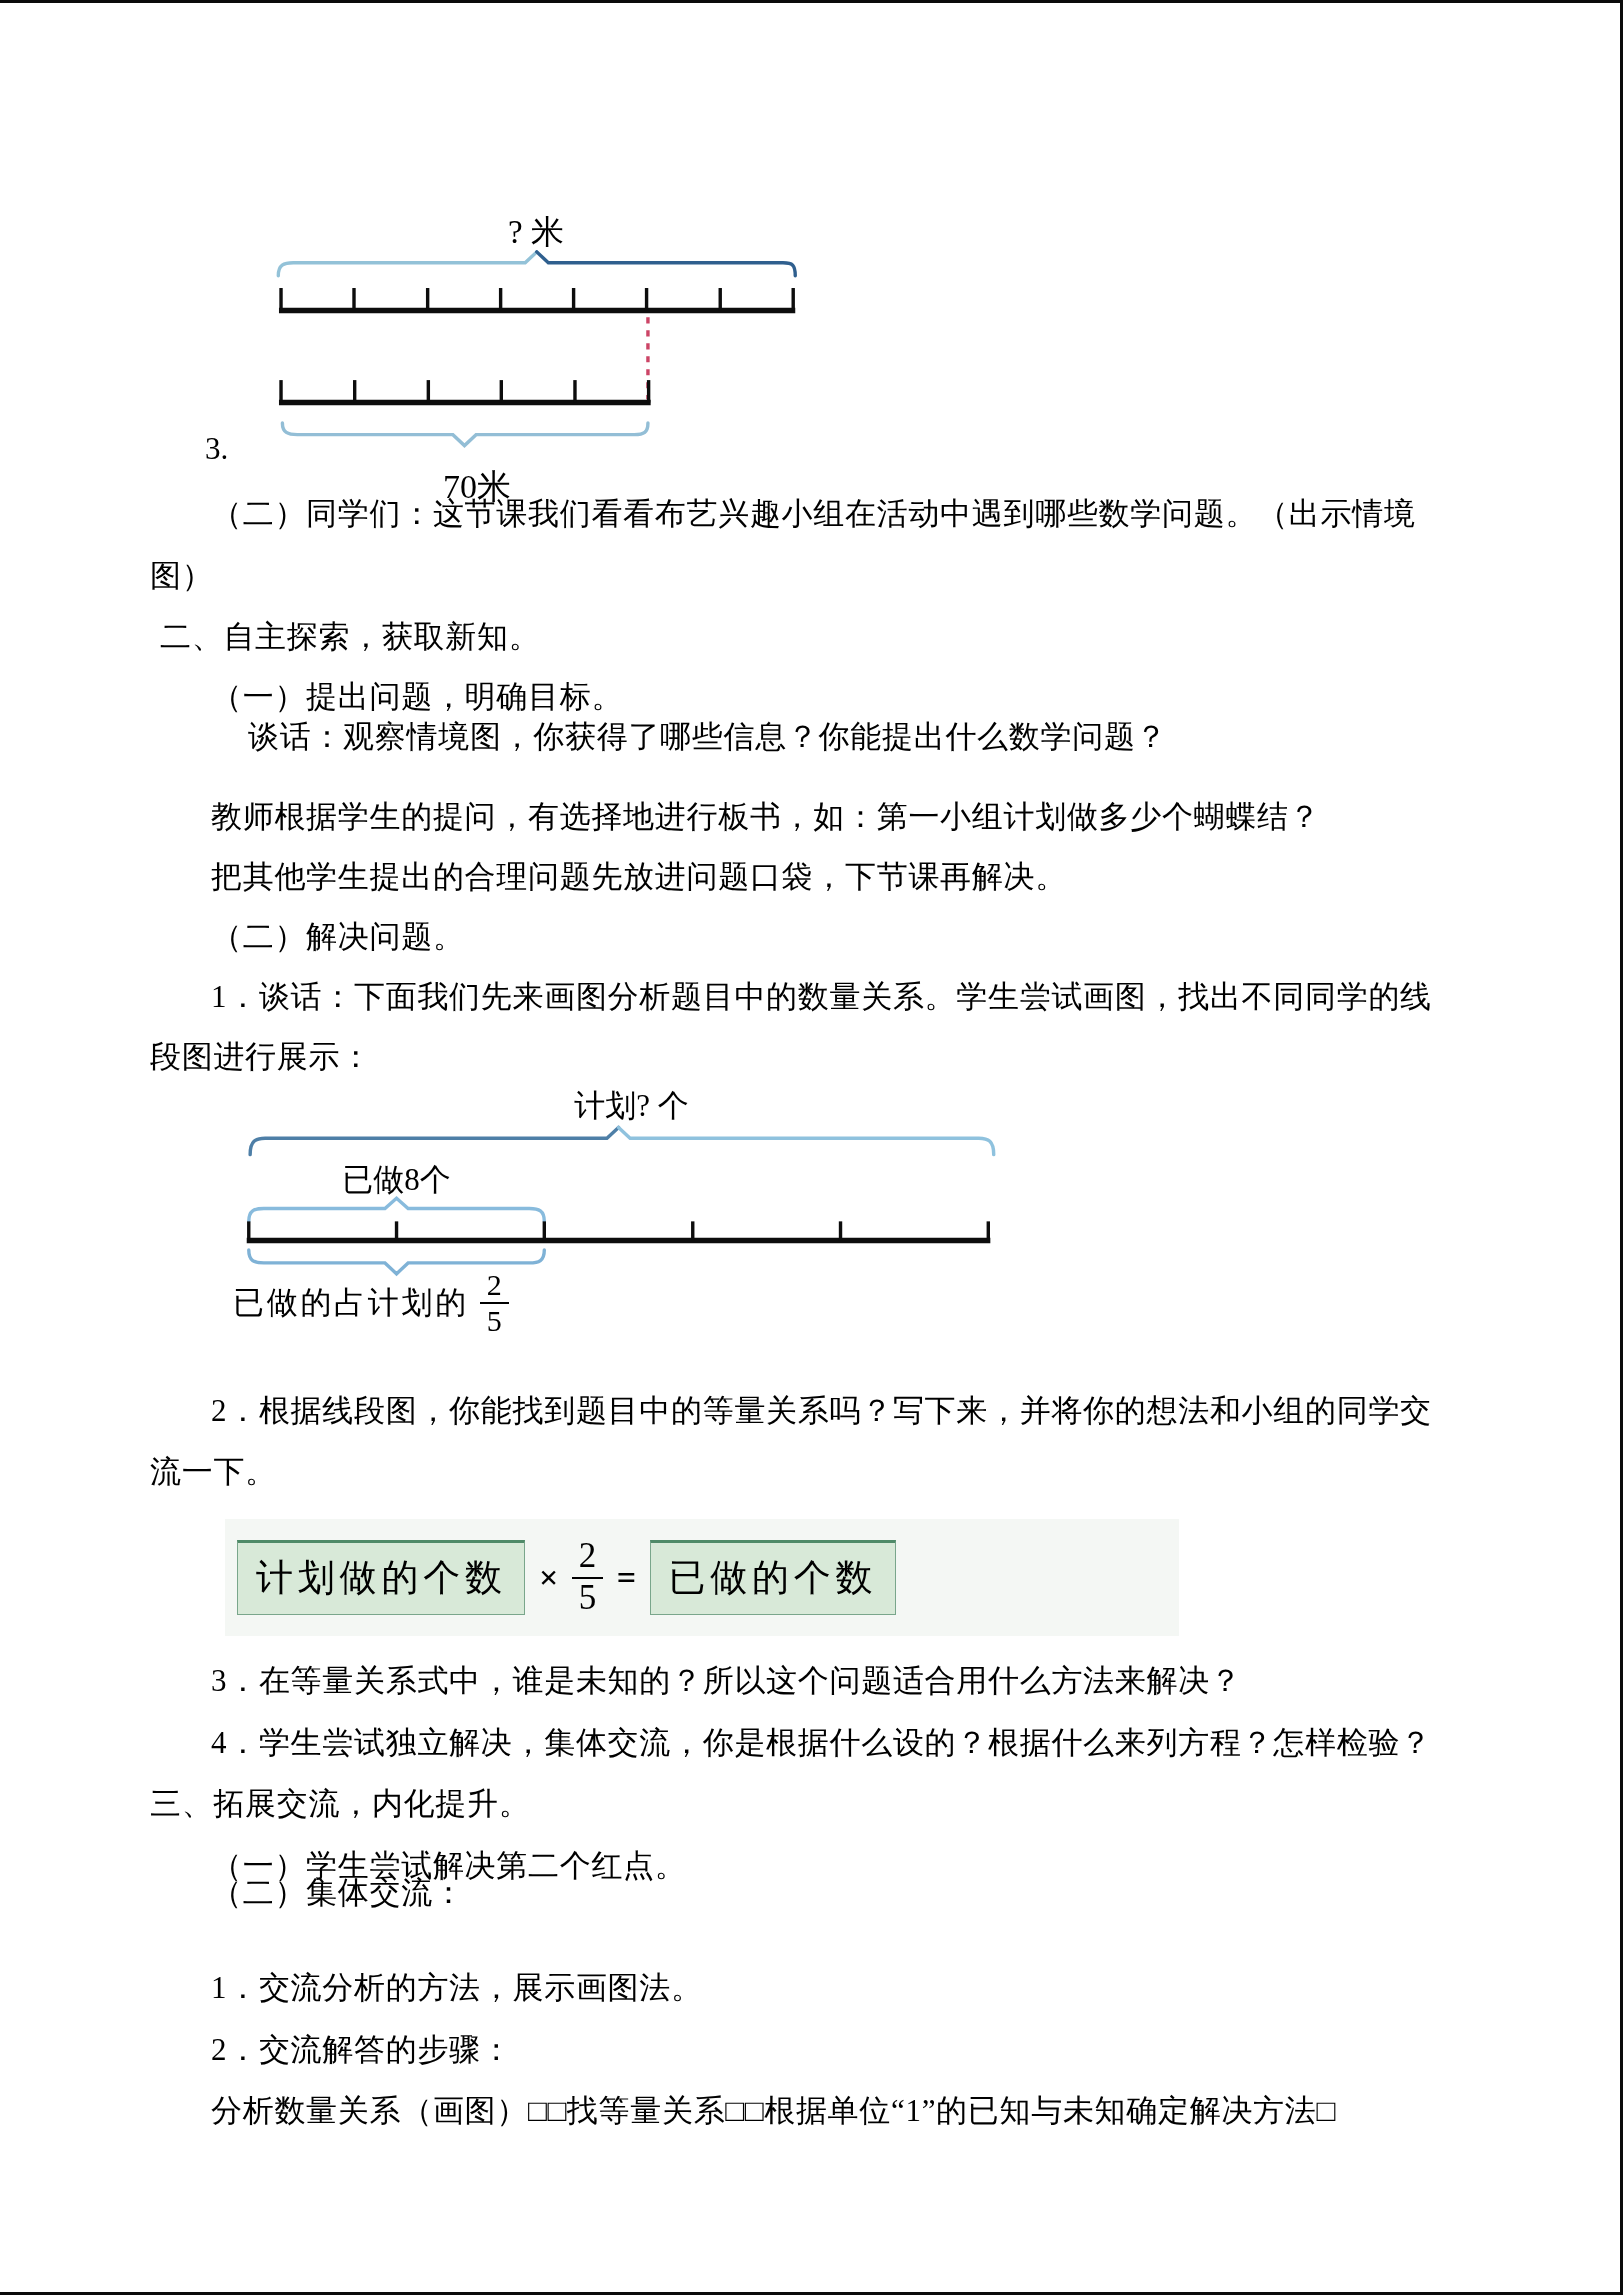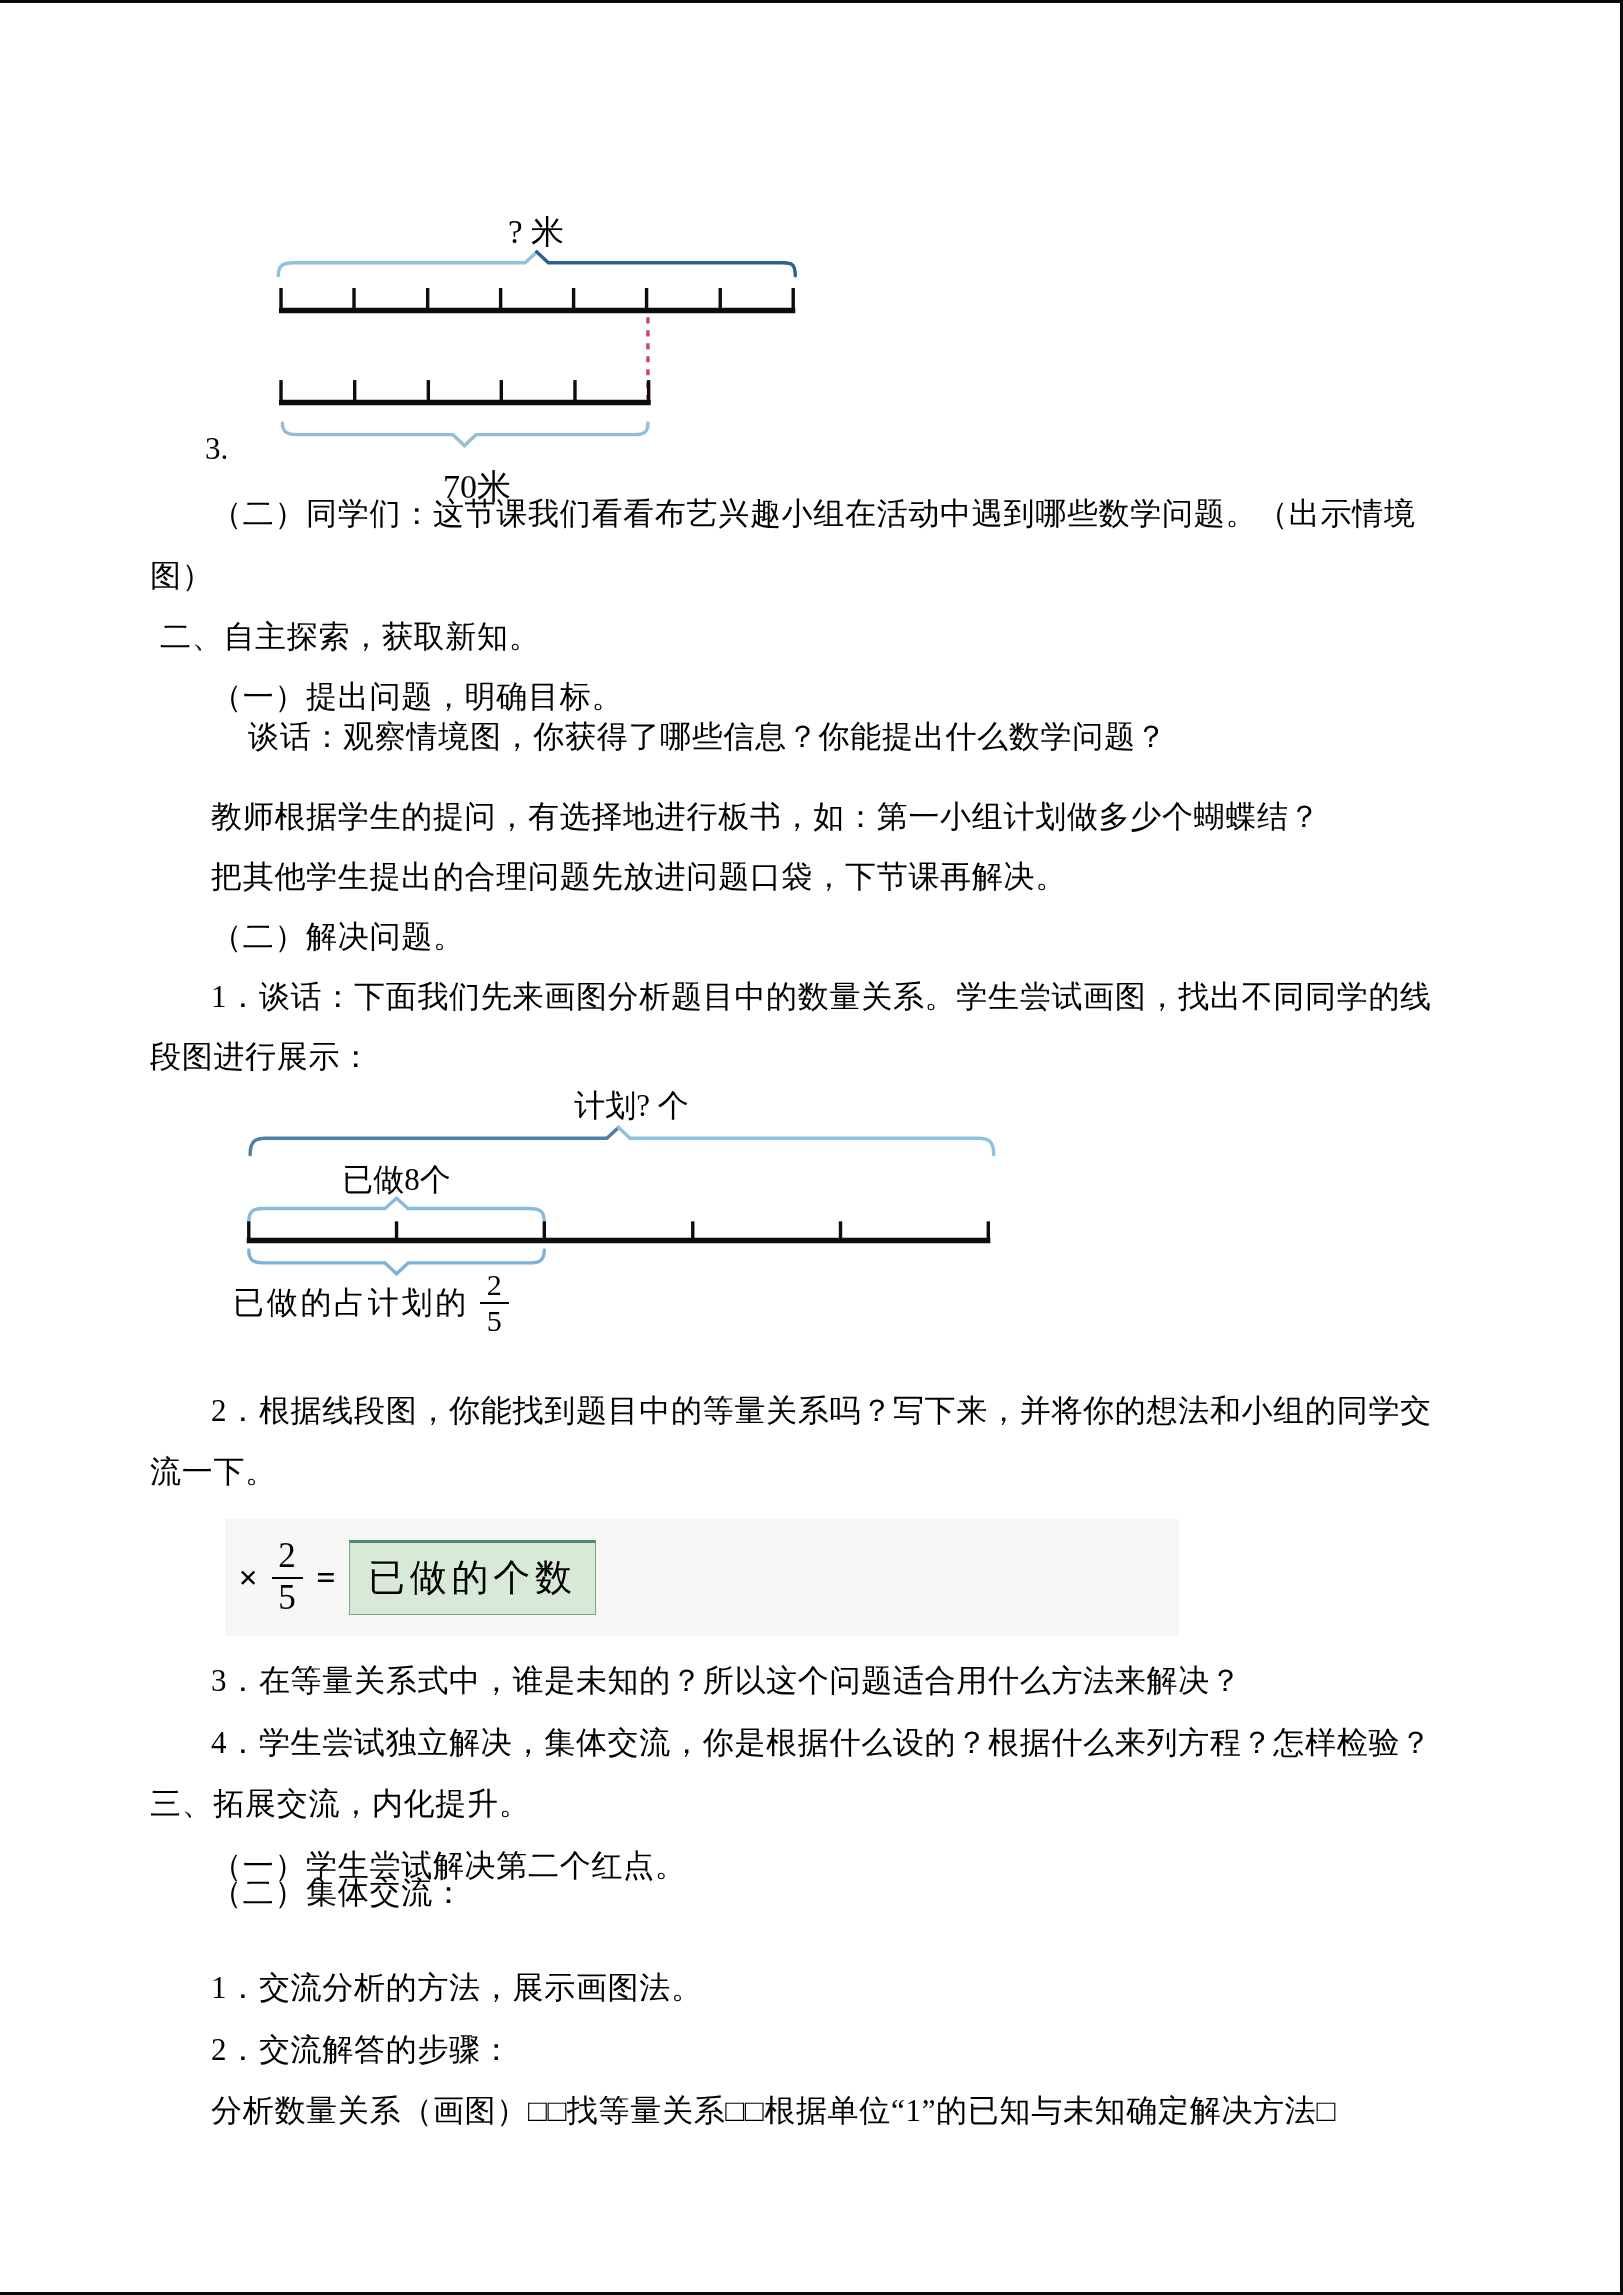--- a/index.html
+++ b/index.html
@@ -151,20 +151,21 @@
   <div class="dlabel" style="left:294px;top:1159px;width:205px;">已做8个</div>
   <div class="caption-row" style="left:233px;top:1269px;">
     <span class="caption-text">已做的占计划的</span>
     <span class="fraction">
       <span class="num">2</span>
       <span class="den">5</span>
     </span>
   </div>
 
   <div class="equation">
+    <span class="eq-box first">计划做的个数</span>
     <span class="eq-op">×</span>
     <span class="fraction">
       <span class="num">2</span>
       <span class="den">5</span>
     </span>
     <span class="eq-op">=</span>
     <span class="eq-box">已做的个数</span>
   </div>
 
   <div id="text-layer">

